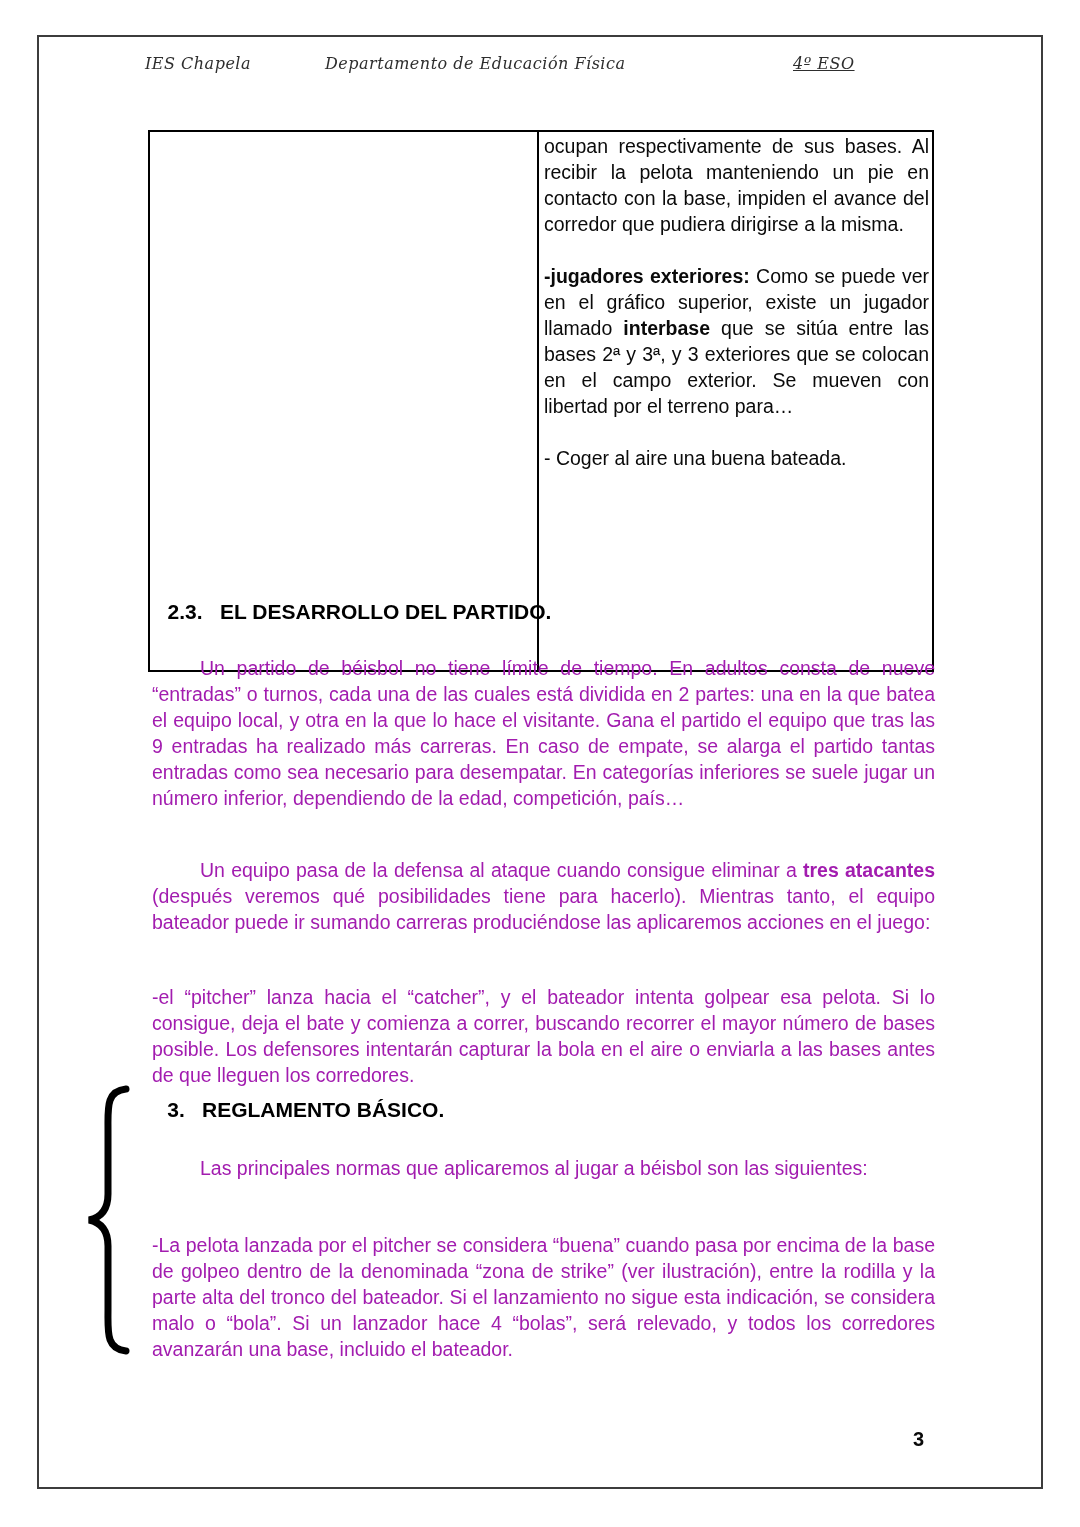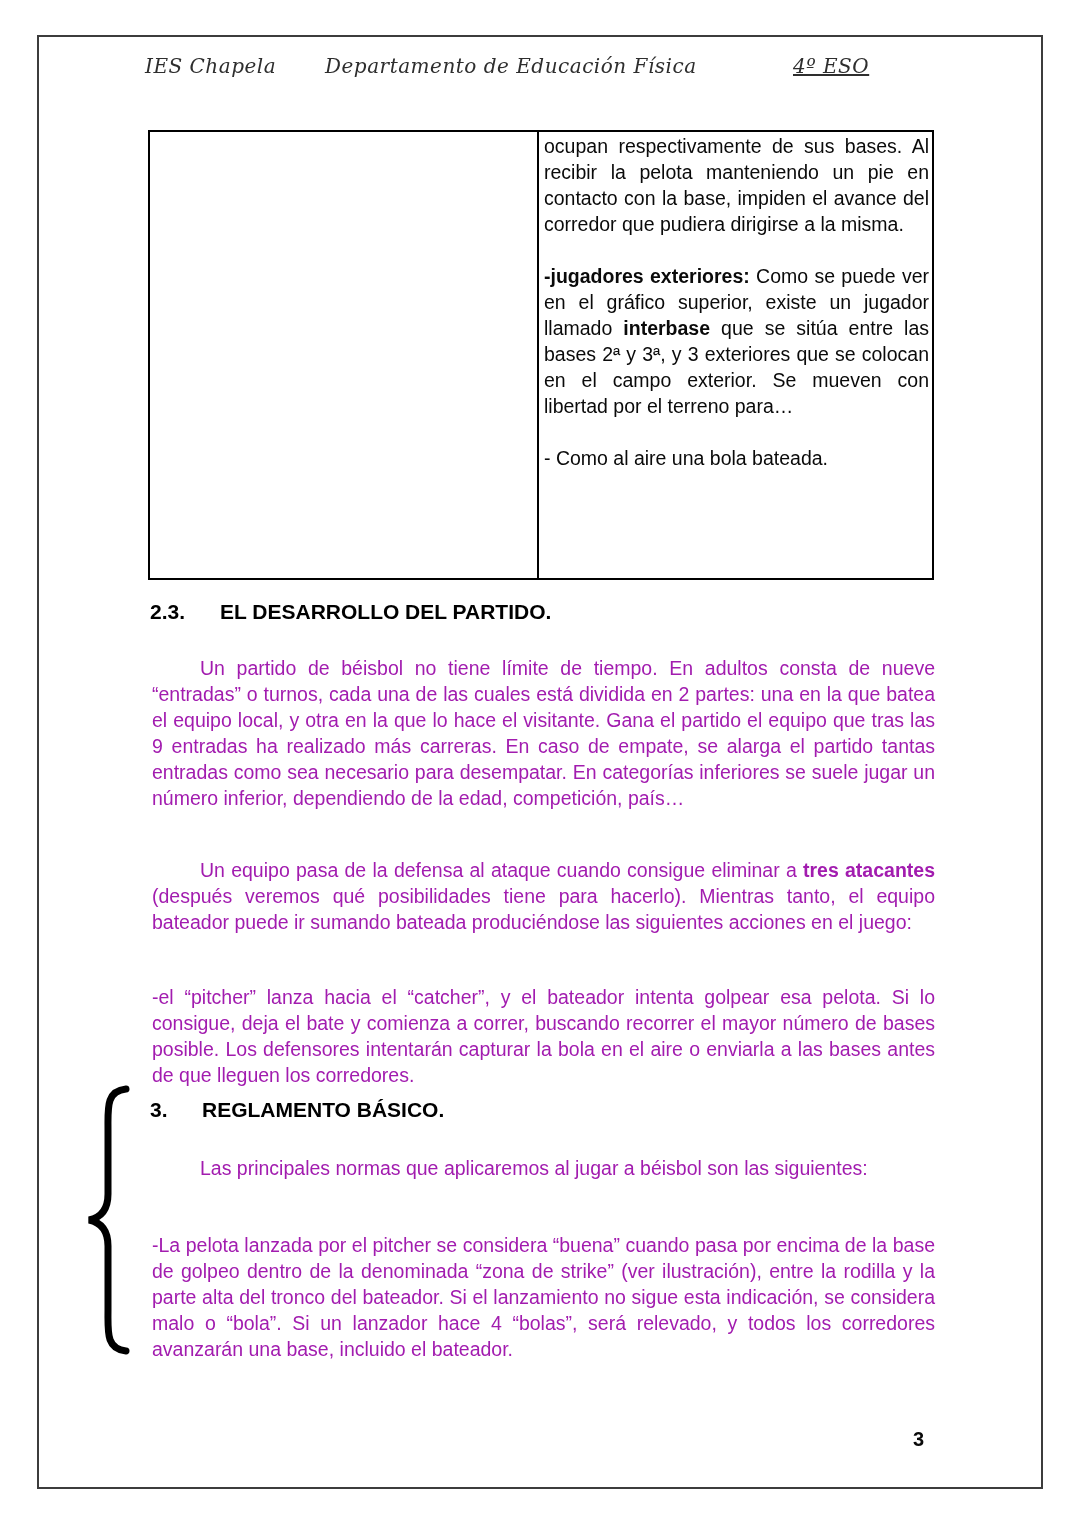--- a/index.html
+++ b/index.html
@@ -16,33 +16,33 @@
     position: absolute; left: 37px; top: 35px;
     width: 1006px; height: 1454px;
     border: 2px solid #3c3c3c;
     background: #ffffff;
   }
   
   .hdr span {
     position: absolute; top: 54px;
     font-family: "DejaVu Serif", serif;
     font-style: italic;
-    font-size: 20px;
+    font-size: 16px;
     color: #2e2e2e;
     letter-spacing: 0.5px;
     white-space: nowrap;
   }
   .hdr-left   { left: 145px; }
   .hdr-center { left: 325px; text-align: right; }
   .hdr-right  { left: 793px; text-decoration: underline; }
 
   
   .doc-table {
     position: absolute; left: 148px; top: 130px;
-    width: 786px; height: 450px;
+    width: 786px; height: 542px;
     border: 2px solid #000;
     display: flex;
   }
   .cell-left {
     width: 389px;
     border-right: 2px solid #000;
   }
   .cell-right {
     flex: 1;
     padding: 1px 3px 0 5px;
@@ -52,20 +52,21 @@
   }
   .cell-right p { margin: 0; }
   .vgap { height: 26px; }
 
   
   .heading {
     position: absolute; left: 150px;
     font-size: 21px; font-weight: bold;
     white-space: nowrap;
     color: #000;
+    text-align: center;
   }
   .heading .num { display: inline-block; }
   .h23 { top: 600px; }
   .h23 .num { width: 70px; }
   .h3  { top: 1098px; }
   .h3 .num { width: 52px; }
 
   .para {
     position: absolute; left: 152px; width: 783px;
     font-size: 19.5px; line-height: 26px;
@@ -103,31 +104,31 @@
   <span class="hdr-right">4º ESO</span>
 </div>
 
 <div class="doc-table">
   <div class="cell-left"></div>
   <div class="cell-right">
     <p>ocupan respectivamente de sus bases. Al recibir la pelota manteniendo un pie en contacto con la base, impiden el avance del corredor que pudiera dirigirse a la misma.</p>
     <div class="vgap"></div>
     <p><strong>-jugadores exteriores:</strong><span> Como se puede ver en el gráfico superior, existe un jugador llamado </span><strong>interbase</strong><span> que se sitúa entre las bases 2ª y 3ª, y 3 exteriores que se colocan en el campo exterior. Se mueven con libertad por el terreno para…</span></p>
     <div class="vgap"></div>
-    <p>- Como al aire una bola bateada.</p>
+    <p>- Coger al aire una buena bateada.</p>
   </div>
 </div>
 
 <div class="heading h23">
   <span class="num">2.3.</span><span>EL DESARROLLO DEL PARTIDO.</span>
 </div>
 
 <p class="para indent p1">Un partido de béisbol no tiene límite de tiempo. En adultos consta de nueve “entradas” o turnos, cada una de las cuales está dividida en 2 partes: una en la que batea el equipo local, y otra en la que lo hace el visitante. Gana el partido el equipo que tras las 9 entradas ha realizado más carreras. En caso de empate, se alarga el partido tantas entradas como sea necesario para desempatar. En categorías inferiores se suele jugar un número inferior, dependiendo de la edad, competición, país…</p>
 
-<p class="para indent p2"><span>Un equipo pasa de la defensa al ataque cuando consigue eliminar a </span><strong>tres atacantes</strong><span> (después veremos qué posibilidades tiene para hacerlo). Mientras tanto, el equipo bateador puede ir sumando bateada produciéndose las siguientes acciones en el juego:</span></p>
+<p class="para indent p2"><span>Un equipo pasa de la defensa al ataque cuando consigue eliminar a </span><strong>tres atacantes</strong><span> (después veremos qué posibilidades tiene para hacerlo). Mientras tanto, el equipo bateador puede ir sumando carreras produciéndose las aplicaremos acciones en el juego:</span></p>
 
 <p class="para p3">-el “pitcher” lanza hacia el “catcher”, y el bateador intenta golpear esa pelota. Si lo consigue, deja el bate y comienza a correr, buscando recorrer el mayor número de bases posible. Los defensores intentarán capturar la bola en el aire o enviarla a las bases antes de que lleguen los corredores.</p>
 
 <svg class="brace" viewBox="0 0 54 272" xmlns="http://www.w3.org/2000/svg">
   <path d="M46 5 C26 7 28 24 28 46 L28 110 C28 128 19 134 9 136 C19 138 28 144 28 162 L28 226 C28 248 26 265 46 267" fill="none" stroke="#000" stroke-width="7" stroke-linecap="round"></path>
 </svg>
 
 <div class="heading h3">
   <span class="num">3.</span><span>REGLAMENTO BÁSICO.</span>
 </div>

